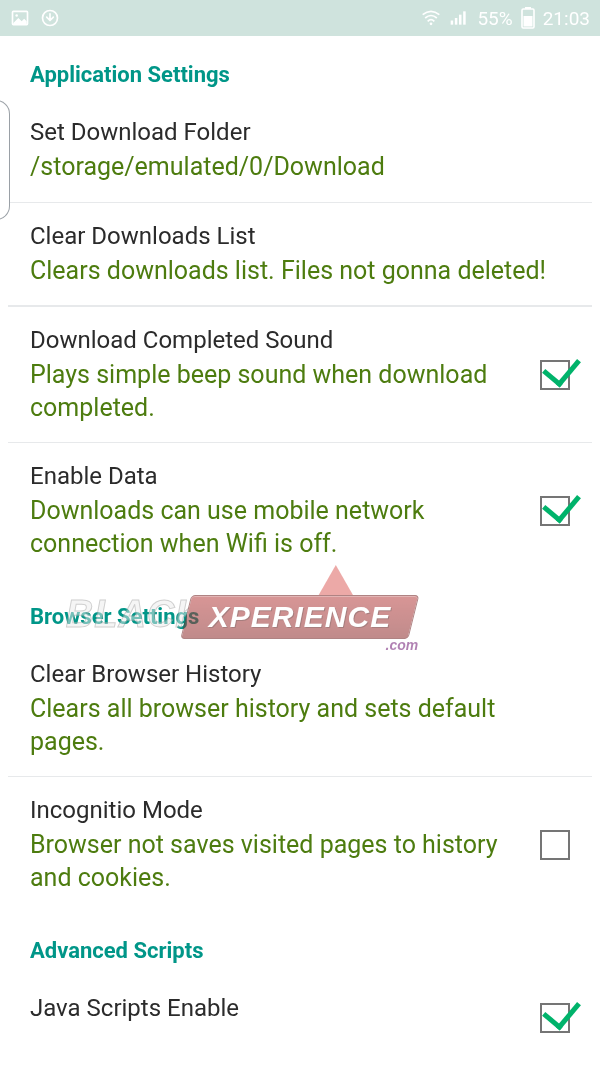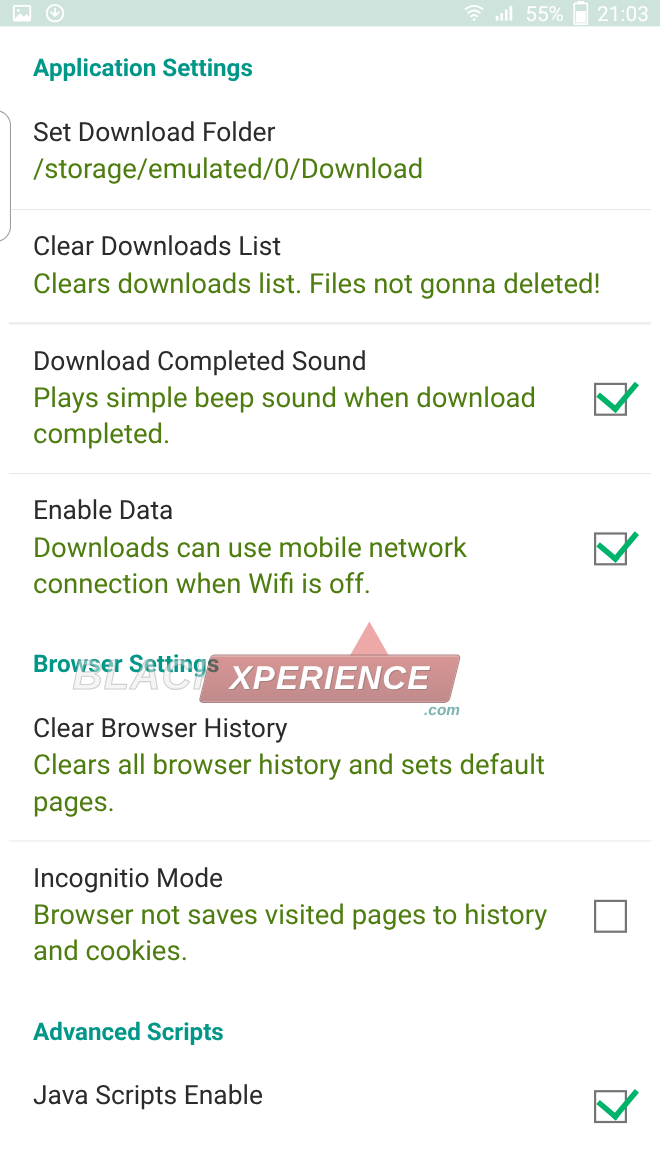--- a/index.html
+++ b/index.html
@@ -5,21 +5,21 @@
     * { margin: 0; padding: 0; box-sizing: border-box; }
     body {
       width: 600px;
       height: 1067px;
       font-family: -apple-system, Roboto, "Segoe UI", sans-serif;
       background: #ffffff;
       overflow: hidden;
       position: relative;
     }
     .status-bar {
-      height: 24px;
+      height: 36px;
       background: #cfe3dd;
       display: flex;
       align-items: center;
       justify-content: space-between;
       padding: 0 10px;
       color: #ffffff;
       font-size: 19px;
     }
     .status-left { display: flex; gap: 10px; align-items: center; }
     .status-right { display: flex; gap: 8px; align-items: center; }
@@ -140,21 +140,21 @@
       color: rgba(236,236,236,0.9);
       -webkit-text-stroke: 1px #a9a9a9;
     }
     .watermark .com {
       position: absolute;
       right: -4px;
       bottom: -14px;
       font-style: italic;
       font-weight: 700;
       font-size: 14px;
-      color: #0f766e;
+      color: #701a75;
     }
   </style>
 </head>
 <body>
 
 <div class="status-bar">
   <div class="status-left">
     <span>
       <svg width="20" height="20" viewBox="0 0 24 24">
           <rect x="3" y="4" width="18" height="16" rx="1" fill="none" stroke="#fff" stroke-width="2"></rect>

